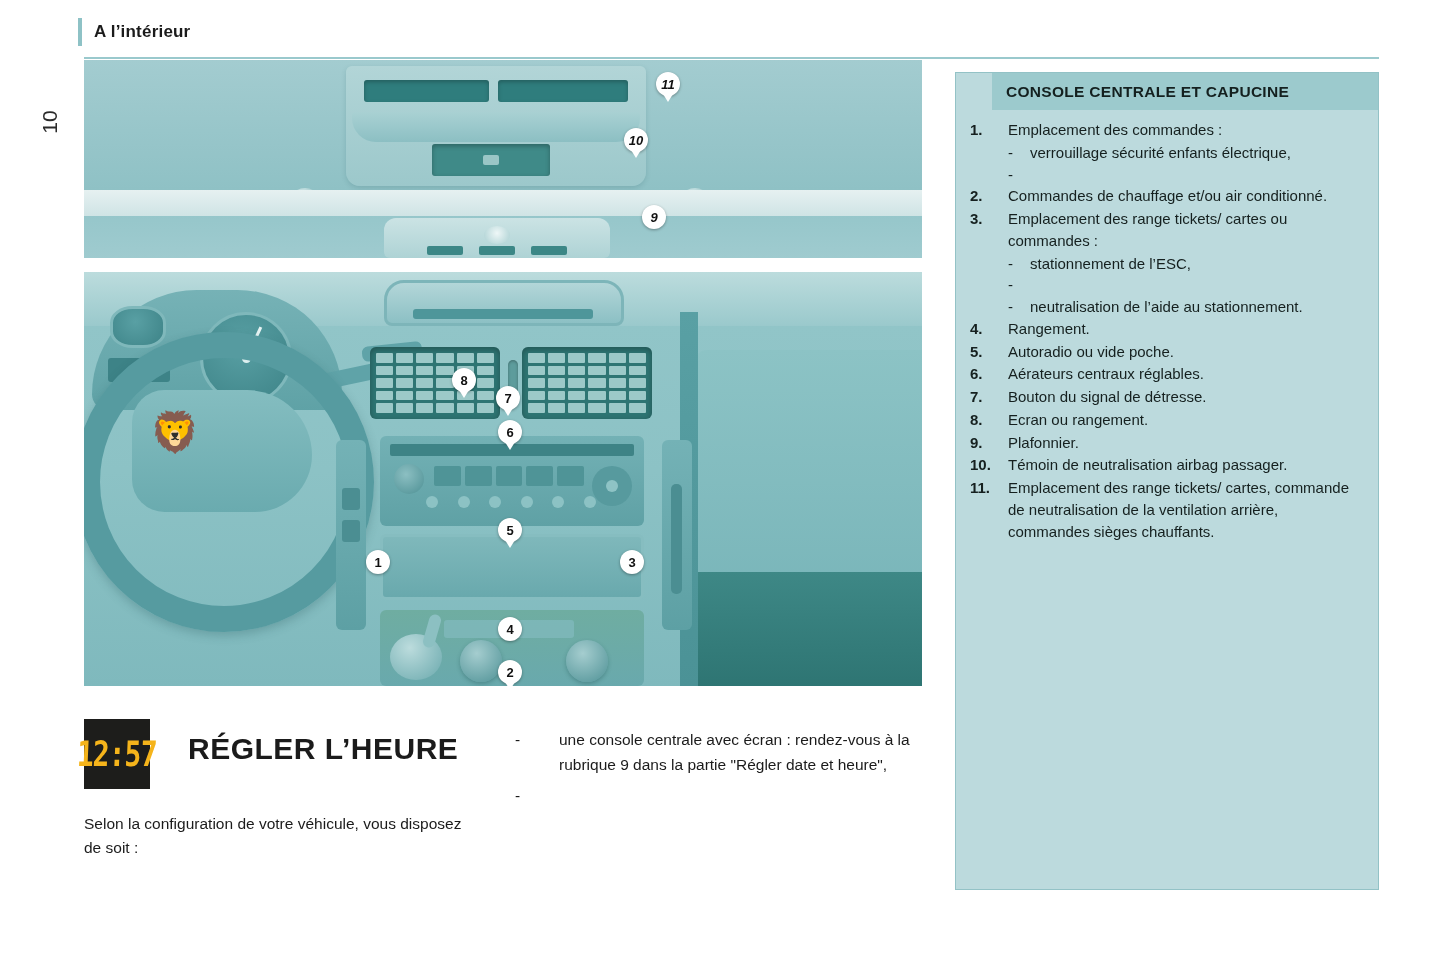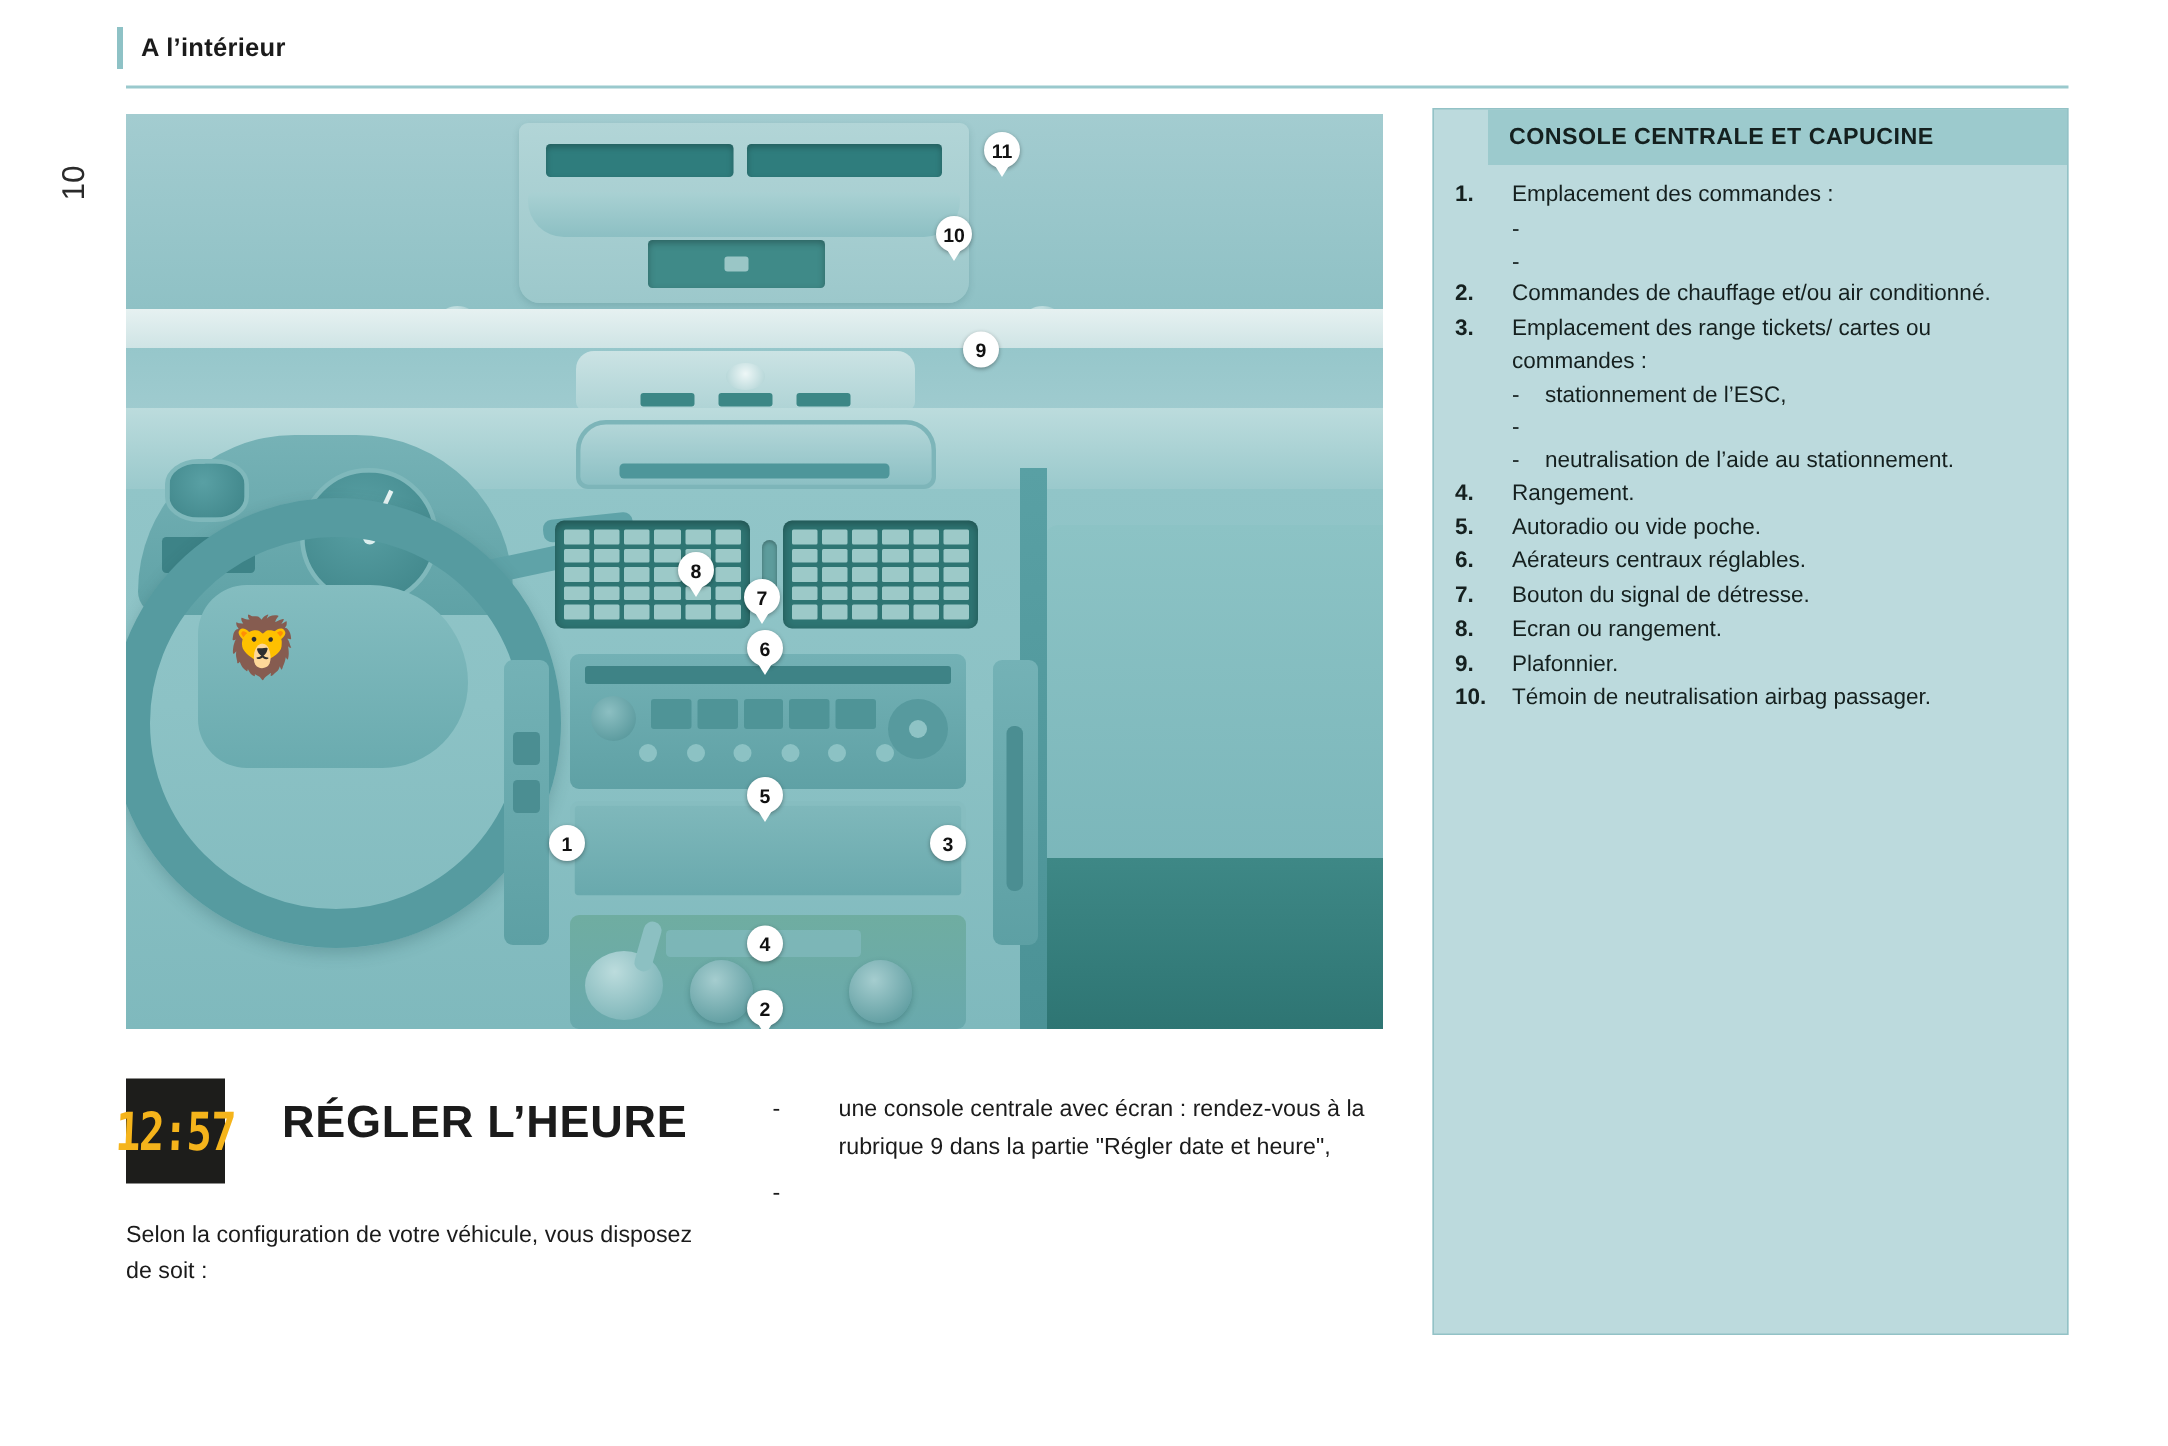--- a/index.html
+++ b/index.html
@@ -39,21 +39,21 @@
     transform: rotate(-90deg); transform-origin: center;
     white-space: nowrap;
   }
 
   
   .figure { position: absolute; left: 84px; top: 60px; width: 838px; height: 626px; }
 
   .panel {
     position: absolute; left: 0; width: 838px; overflow: hidden;
   }
-  .panel-top { top: 16px; height: 198px; }
+  .panel-top { top: 0; height: 198px; font-style: italic; }
   .panel-bottom { top: 212px; height: 414px; }
 
   
   .ohc-bg {
     position: absolute; inset: 0;
     background:
       linear-gradient(180deg,#a8cfd2 0%, #9ecacd 38%, #8fc3c7 62%, #9fcbcf 100%);
   }
   .ohc-roof {
     position: absolute; left: 0; right: 0; top: 0; height: 142px;
@@ -568,20 +568,21 @@
   <div class="info-panel">
     <div class="info-header">CONSOLE CENTRALE ET CAPUCINE</div>
     <div class="info-list">
 
       <div class="info-item">
         <div class="info-num">1.</div>
         <div class="info-text">Emplacement des commandes :</div>
       </div>
       <div class="sub-item">
         <div class="sub-dash">-</div>
+        <div class="sub-text">verrouillage sécurité enfants électrique,</div>
       </div>
       <div class="sub-item">
         <div class="sub-dash">-</div>
       </div>
 
       <div class="info-item">
         <div class="info-num">2.</div>
         <div class="info-text">Commandes de chauffage et/ou air conditionné.</div>
       </div>
 
@@ -621,20 +622,24 @@
         <div class="info-num">8.</div>
         <div class="info-text">Ecran ou rangement.</div>
       </div>
       <div class="info-item">
         <div class="info-num">9.</div>
         <div class="info-text">Plafonnier.</div>
       </div>
       <div class="info-item">
         <div class="info-num">10.</div>
         <div class="info-text">Témoin de neutralisation airbag passager.</div>
+      </div>
+      <div class="info-item">
+        <div class="info-num">11.</div>
+        <div class="info-text">Emplacement des range tickets/ cartes, commande de neutralisation de la ventilation arrière, commandes sièges chauffants.</div>
       </div>
 
     </div>
   </div>
 
   <div class="clock-icon">
     <div class="seg-time">12:57</div>
   </div>
   <div class="section-title">RÉGLER L’HEURE</div>
   <div class="left-para">Selon la configuration de votre véhicule, vous disposez de soit :</div>

